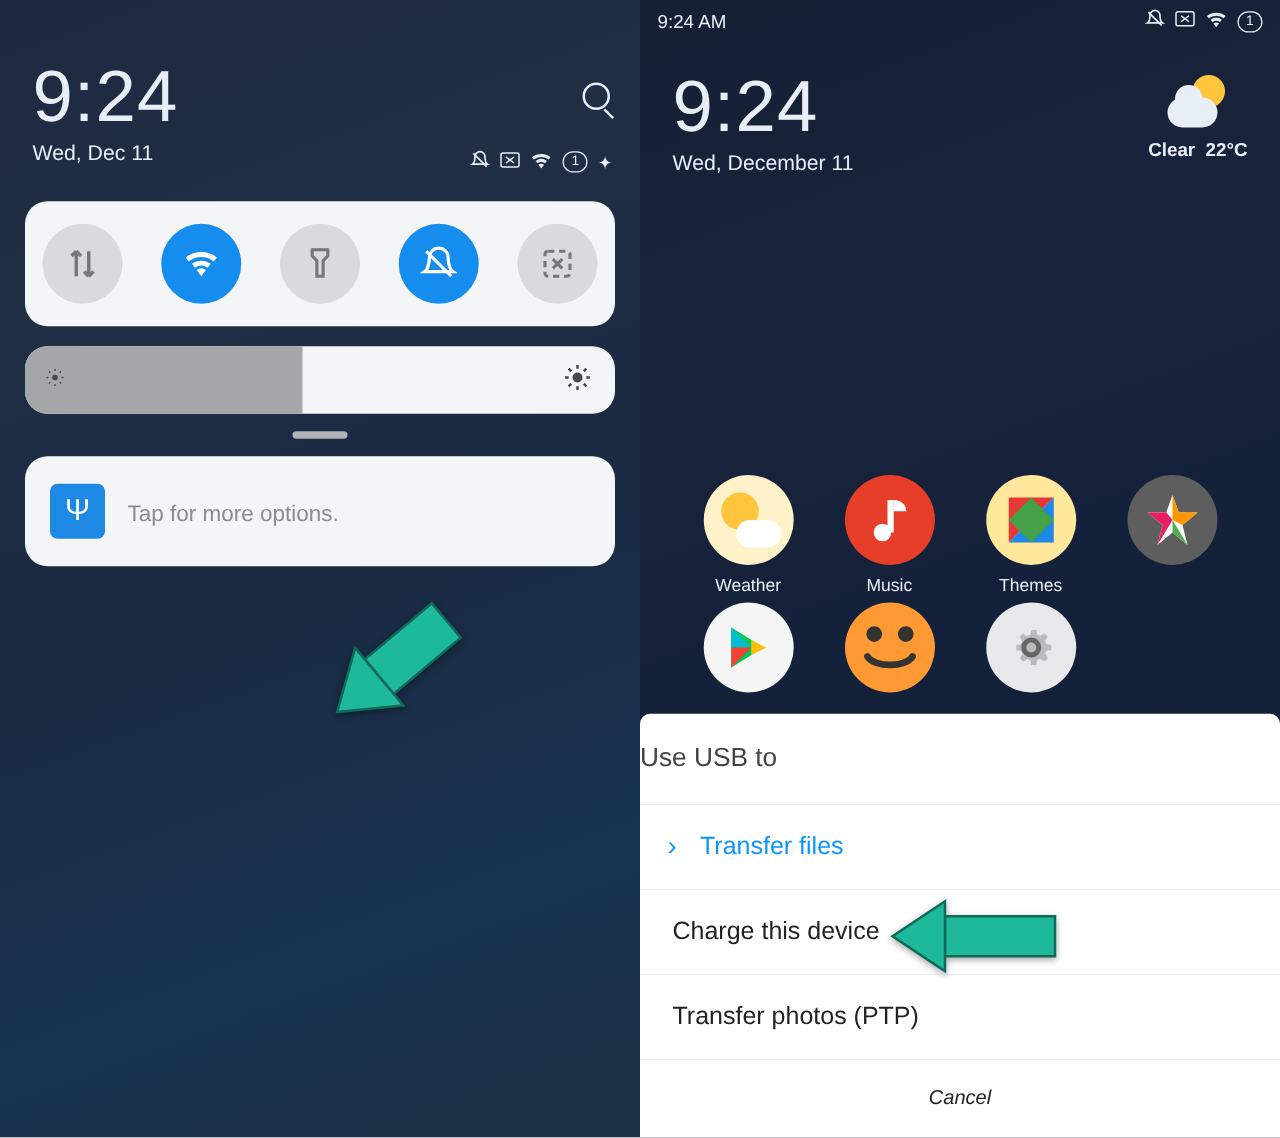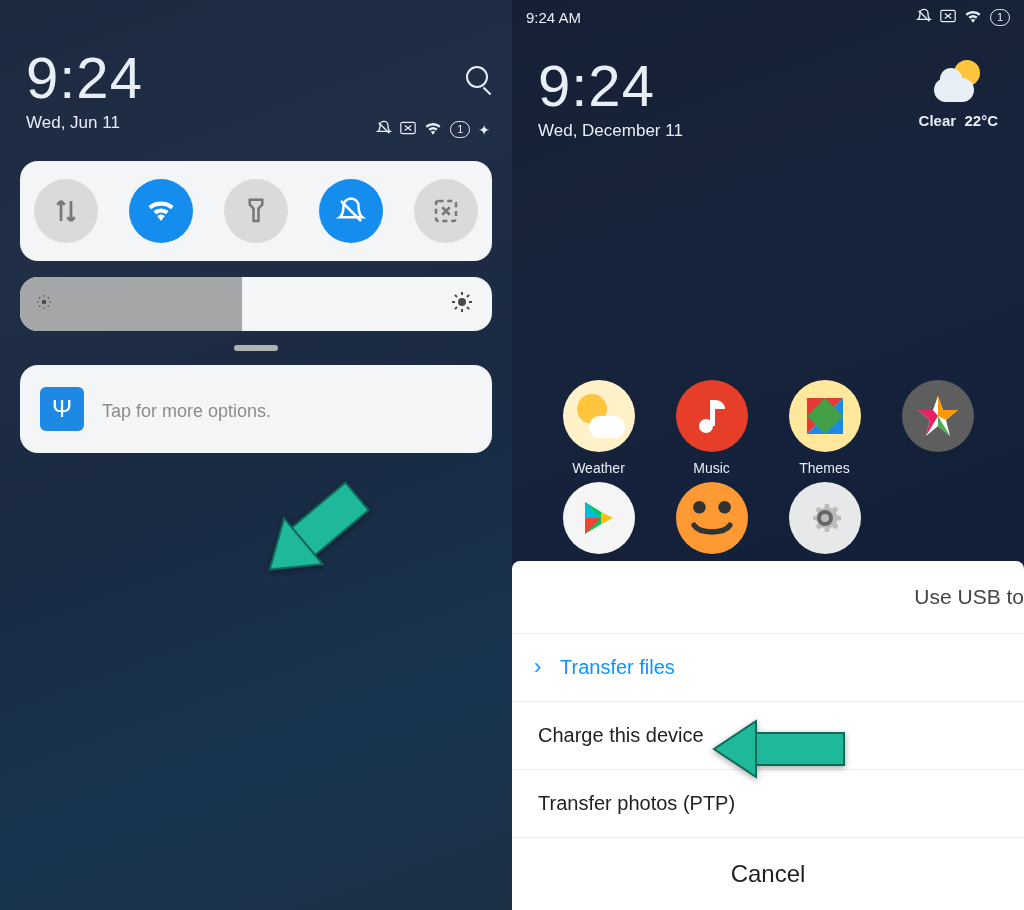--- a/index.html
+++ b/index.html
@@ -134,47 +134,47 @@
   .icon-play svg { width: 40px; height: 40px; }
   .icon-smile { background: #ff9933; color:#333; font-size:34px; }
   .icon-settings { background: #e7e8ea; color:#555; }
   .icon-settings svg { width: 44px; height: 44px; }
 
   .usb-sheet {
     position: absolute; left: 0; right: 0; bottom: 0;
     background: #fff; border-radius: 8px 8px 0 0;
     color: #222;
   }
-  .sheet-title { text-align: right; padding: 24px 0; font-size: 21px; color: #444; }
+  .sheet-title { text-align: left; padding: 24px 0; font-size: 21px; color: #444; }
   .sheet-item {
     padding: 22px 26px; font-size: 20px; border-top: 1px solid #eee;
     position: relative;
   }
   .sheet-item.selected { color: #0a95ff; padding-left: 48px; }
   .sheet-item.selected::before {
     content: "›"; position: absolute; left: 22px; color: #0a95ff; font-size: 22px; top: 20px;
   }
   .sheet-cancel {
-    text-align: center; padding: 22px 0; font-size: 24px; border-top: 1px solid #eee;
+    text-align: center; padding: 22px 0; font-size: 16px; border-top: 1px solid #eee; font-style: italic;
   }
 
   
   .arrow {
     position: absolute; z-index: 50;
   }
   .arrow svg { filter: drop-shadow(0 2px 3px rgba(0,0,0,.35)); }
 </style>
 </head>
 <body>
 
 <div class="phone phone-left">
 
   <div class="left-header">
     <div class="time-big">9:24</div>
-    <div class="date-line">Wed,  Jun 11</div>
+    <div class="date-line">Wed,  Dec 11</div>
     <div class="search-icon"></div>
     <div class="status-left">
       <span>
         <svg width="16" height="16" viewBox="0 0 24 24" fill="none" stroke="#e8eef5" stroke-width="2">
             <path d="M18 8a6 6 0 10-12 0c0 7-3 9-3 9h18s-3-2-3-9"></path>
             <path d="M4 4l16 16"></path>
           </svg>
       </span>
       <span>
         <svg width="16" height="14" viewBox="0 0 20 16" fill="none" stroke="#e8eef5" stroke-width="1.5">

